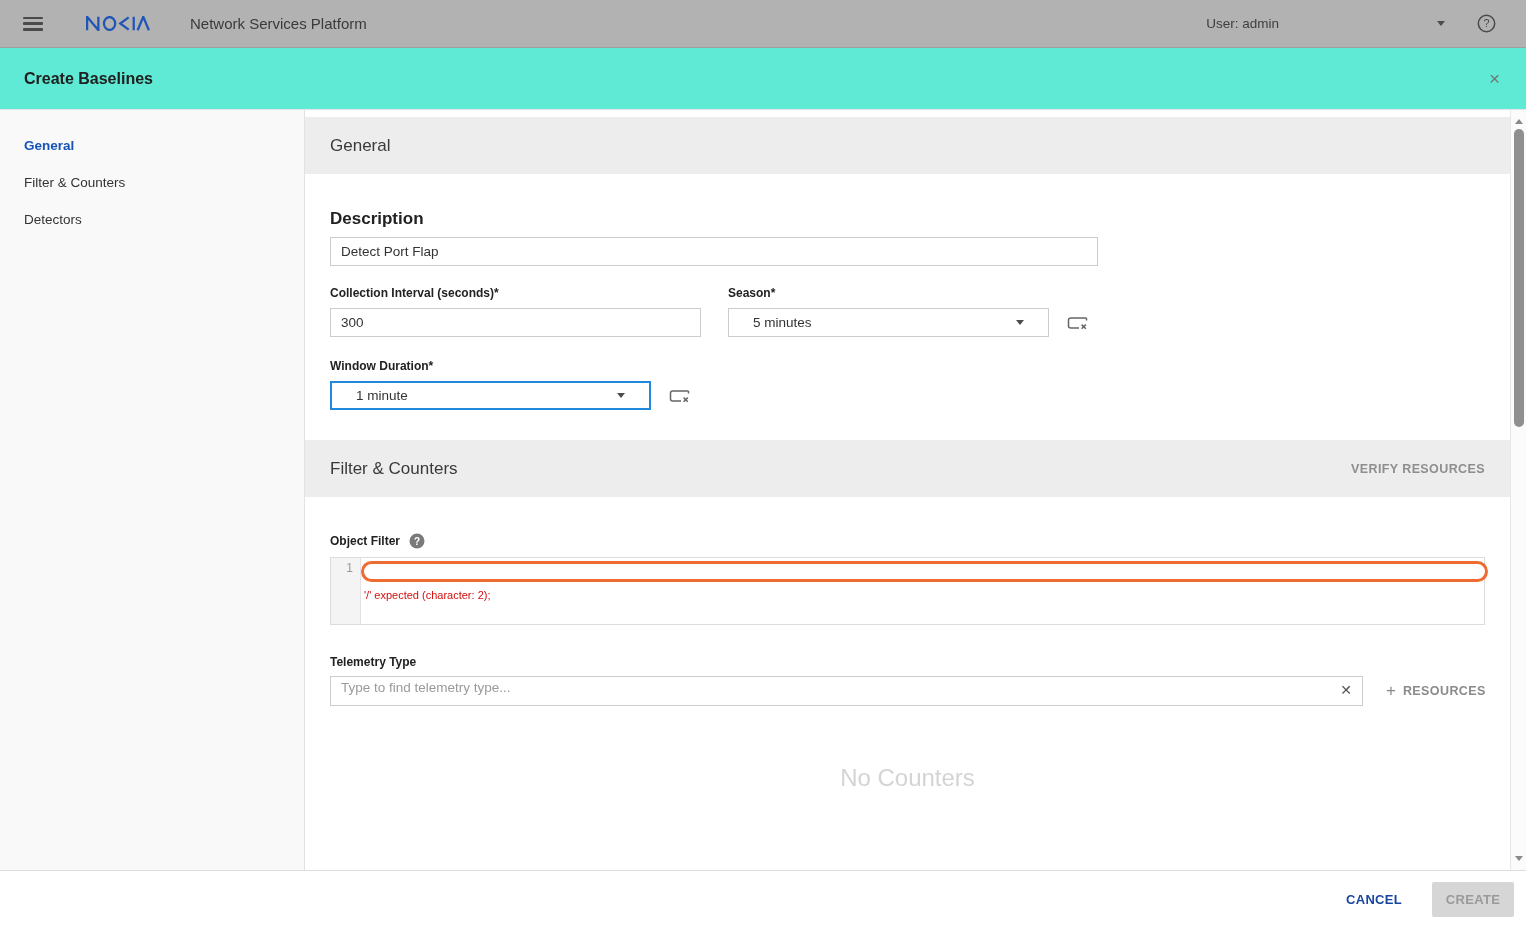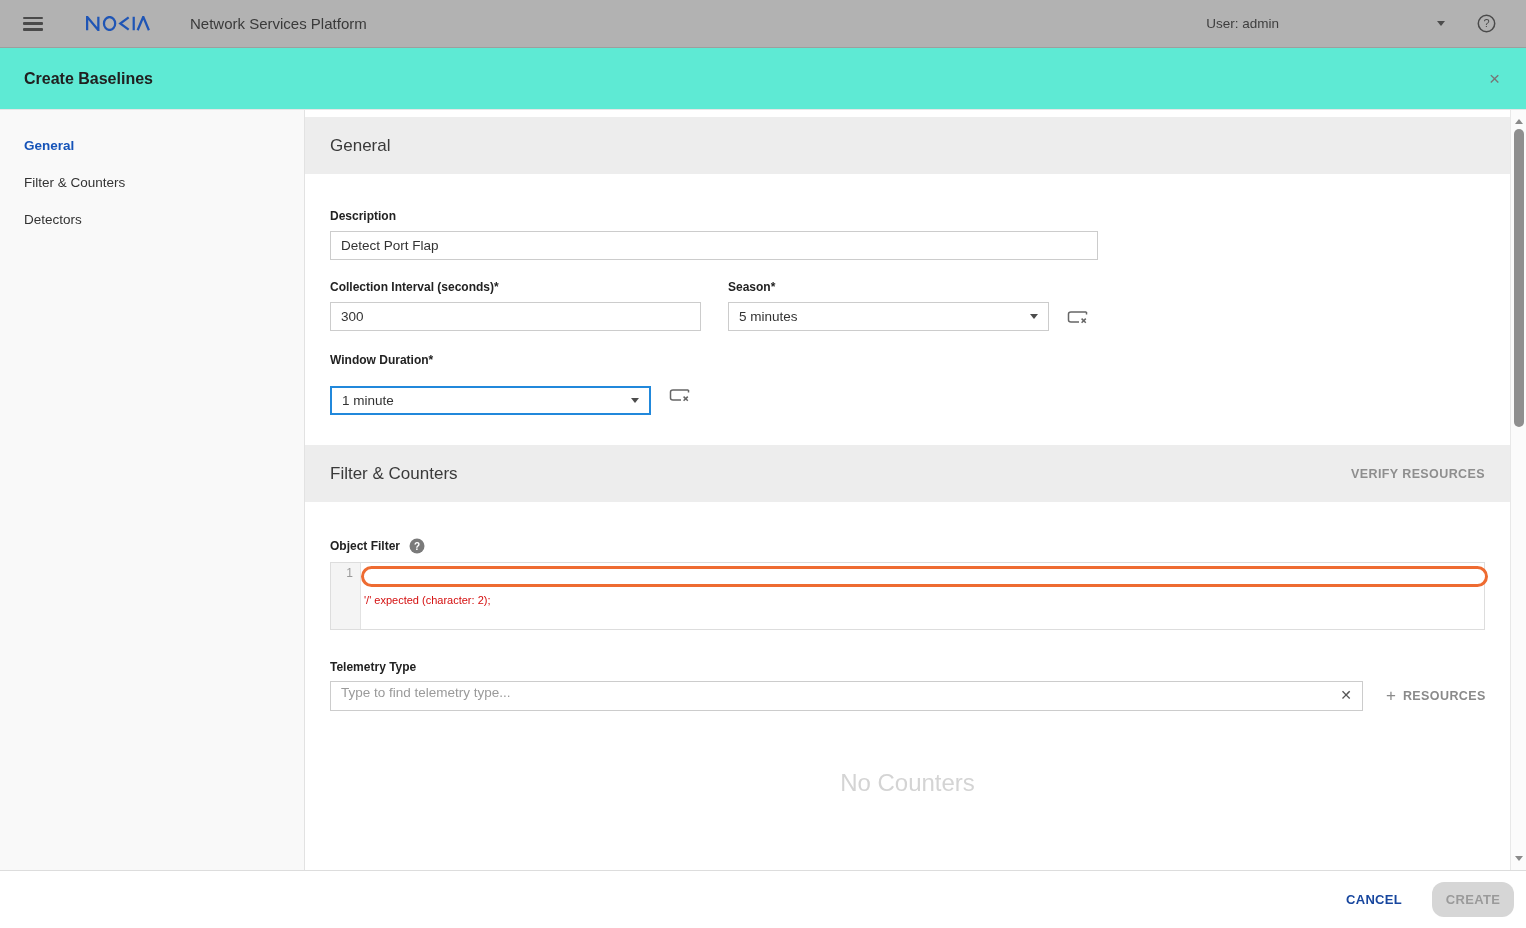--- a/index.html
+++ b/index.html
@@ -36,33 +36,33 @@
 
   .main { flex:1; position:relative; background:#fff; padding-right:16px; overflow:hidden; }
   .content { height:100%; }
 
   .section-header { height:57px; background:#ededed; display:flex; align-items:center; padding:0 25px; }
   .section-header.first { margin-top:7px; }
   .section-title { font-size:17px; color:#3a3a3a; }
   .section-spacer { flex:1; }
   .verify-btn { font-size:12.5px; font-weight:bold; letter-spacing:0.4px; color:#8e8e8e; cursor:pointer; }
 
-  .field-label { margin:35px 0 0 25px; font-size:12px; font-weight:bold; color:#222; }
+  .field-label { margin:35px 0 0 25px; font-size:17px; font-weight:bold; color:#222; }
   .text-input { display:block; margin:8px 0 0 25px; width:768px; height:29px; border:1px solid #ccc;
                 padding:8px 10px; font-size:13.5px; color:#333; font-family:"Liberation Sans", sans-serif;
                 background:#fff; outline:none; }
   .form-row { display:flex; margin:20px 0 0 25px; }
   .form-col .col-label { font-size:12px; font-weight:bold; color:#222; }
   .form-col .text-input { margin:8px 0 0 0; width:371px; }
   .form-col.season { margin-left:27px; }
 
   .select-row { display:flex; align-items:center; margin-top:8px; }
   .select-box { width:321px; height:29px; border:1px solid #ccc; background:#fff; display:flex;
-                align-items:center; padding:0 10px; cursor:pointer; }
-  .select-box.focused { border:2px solid #2188db;margin-top:11px; }
+                align-items:center; padding:0 24px; cursor:pointer; }
+  .select-box.focused { border:2px solid #2188db; }
   .select-value { flex:1; font-size:13.5px; color:#333; }
   .clear-icon { margin-left:17px; display:flex; cursor:pointer; }
 
   .window-block { margin:22px 0 0 25px; }
   .window-block .col-label { font-size:12px; font-weight:bold; color:#222; }
 
   .fc-header { margin-top:30px; }
 
   .object-filter-label-row { display:flex; align-items:center; margin:36px 0 0 25px; }
   .of-label { font-size:12px; font-weight:bold; color:#222; }
@@ -100,21 +100,21 @@
   .scroll-thumb { position:absolute; top:19px; left:3px; width:10px; height:298px; background:#8f8f8f;
                   border-radius:5px; cursor:grab; }
 
   
   .footer { position:absolute; bottom:0; left:0; right:0; height:58px; background:#fff;
             border-top:1px solid #ddd; display:flex; align-items:center; justify-content:flex-end;
             padding-right:12px; }
   .cancel-btn { font-size:13px; font-weight:bold; letter-spacing:0.3px; color:#17469e;
                 margin-right:30px; cursor:pointer; background:none; border:none;
                 font-family:"Liberation Sans", sans-serif; }
-  .create-btn { width:82px; height:35px; background:#d6d6d6; border:none; border-radius:12px;
+  .create-btn { width:82px; height:35px; background:#d6d6d6; border:none; border-radius:2px;
                 font-size:13px; font-weight:bold; letter-spacing:0.3px; color:#9a9a9a;
                 font-family:"Liberation Sans", sans-serif; cursor:default; }
 </style>
 </head>
 <body>
 
 <div class="app">
 
   <div class="topbar">
     <div class="hamburger">

